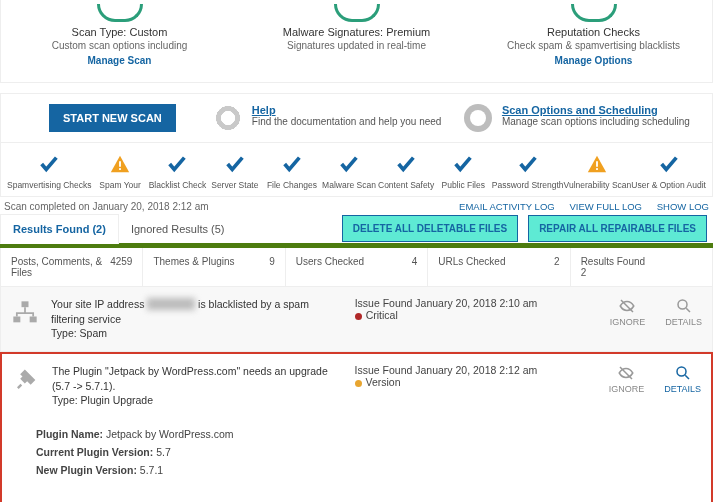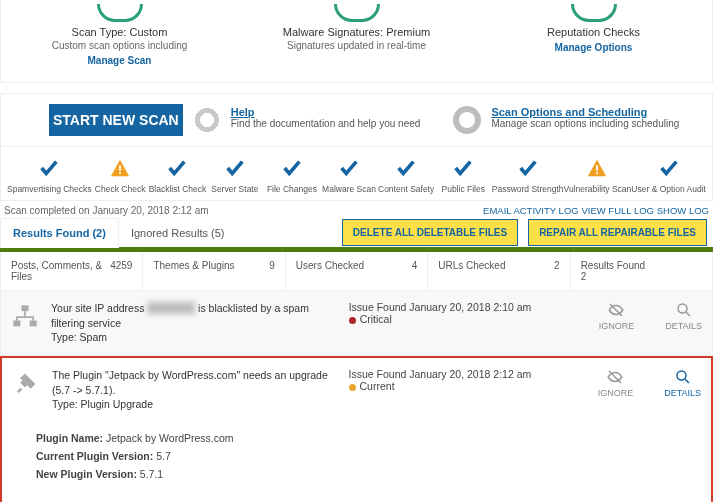--- a/index.html
+++ b/index.html
@@ -32,67 +32,67 @@
   }
   .card h4 { font-size: 11px; font-weight: 400; color: #333; }
   .card p  { font-size: 10px; color: #666; margin-top: 2px; }
   .card a  { display:block; margin-top:4px; font-size: 10px; color:#1565a2; text-decoration:none; font-weight:600; }
 
   .panel-row {
     display:flex; border:1px solid #eee; margin-top:10px; background:#fff;
     align-items:center; padding:10px 8px;
   }
   .scan-btn {
-    background:#1565a2; color:#fff; border:none; padding:8px 4px;
-    font-size:14px; font-weight:700; margin: 0 0 0 40px; cursor:pointer;
+    background:#1565a2; color:#fff; border:none; padding:8px 14px;
+    font-size:11px; font-weight:700; margin: 0 28px 0 40px; cursor:pointer;
   }
   .help-block, .sched-block { display:flex; flex:1; gap:10px; align-items:flex-start; padding:0 10px; }
   .icon-gear, .icon-life {
     width:28px; height:28px; border-radius:50%; flex:none;
   }
   .icon-life { background: radial-gradient(circle,#fff 35%,#c9c9c9 36%,#c9c9c9 60%,#fff 61%); position:relative;}
   .icon-gear { background:#bdbdbd; position:relative;}
   .icon-gear::before{content:"";position:absolute;inset:6px;border-radius:50%;background:#fff;}
   .help-block h5, .sched-block h5 { color:#1565a2; font-size:11px; font-weight:700; text-decoration:underline; }
   .help-block p, .sched-block p { font-size:10px; color:#555; }
 
   .checks-row {
     display:flex; justify-content:space-between; padding:10px 6px 6px; border:1px solid #eee; border-top:none;
   }
   .check-item { text-align:center; flex:1; }
   .check-item svg { width:22px; height:22px; }
   .check-item span { display:block; font-size:8.5px; color:#555; margin-top:2px; white-space:nowrap; }
 
   .meta-row { display:flex; justify-content:space-between; align-items:center; font-size:10px; color:#666; padding:4px 4px 2px;}
-  .links-right a { color:#1565a2; font-size:9.5px; margin-left:0; text-decoration:none;}
+  .links-right a { color:#1565a2; font-size:9.5px; margin-left:12px; text-decoration:none;}
 
   .tab-bar { display:flex; align-items:center; border-bottom:5px solid #4d7c0f; }
   .tab { padding:8px 12px; font-size:11px; color:#555; cursor:pointer; }
   .tab.active { border:1px solid #eee; border-bottom:1px solid #fff; background:#fff; color:#1565a2; font-weight:600; margin-bottom:-1px;}
   .tab-actions { margin-left:auto; display:flex; gap:10px; padding-right:6px; }
   .tab-actions button {
-    border:1px solid #1565a2; color:#1565a2; background:#fde047; font-size:10px; padding:7px 10px; font-weight:600; cursor:pointer;
+    border:1px solid #1565a2; color:#1565a2; background:#5eead4; font-size:10px; padding:7px 10px; font-weight:600; cursor:pointer;
   }
 
   .stats-row { display:flex; border:1px solid #eee; border-top:none; }
   .stat { flex:1; display:flex; justify-content:space-between; padding:8px 10px; font-size:10px; color:#555; border-right:1px solid #eee;}
   .stat:last-child{border-right:none;flex-direction:column;}
 
   .issue {
     display:flex; align-items:flex-start; padding:10px; border:1px solid #eee; border-top:none; gap:12px;
     background:#f8f8f8;
   }
   .issue .pic { width:28px; flex:none; padding-top:2px; text-align:center; color:#999;}
   .issue .desc { flex:1.2; font-size:10.5px; color:#333; line-height:1.4;}
   .issue .desc .blur { filter:blur(3px); background:#bbb; color:transparent; }
   .issue .status { flex:1; font-size:10.5px; }
   .issue .dot { display:inline-block; width:7px; height:7px; border-radius:50%; margin-right:4px; vertical-align:middle;}
   .issue .dot.red{ background:#b02828;}
   .issue .dot.yel{ background:#e8a530;}
-  .issue .actions { display:flex; gap:31px; align-items:center; }
+  .issue .actions { display:flex; gap:20px; align-items:center; }
   .ico-col { text-align:center; font-size:9px; color:#888;}
   .ico-col svg{ width:18px;height:18px; display:block; margin:0 auto 2px;}
   .ico-col.active{ color:#1565a2;}
   .ico-col.active svg path, .ico-col.active svg circle{ stroke:#1565a2;}
 
   .highlight-box { border:2px solid #d23a2a; }
   .highlight-box .issue{ background:#fff; border:none; }
 
   .details-panel {
     padding: 8px 10px 10px 34px; font-size:10.5px; background:#fff; line-height:1.7;
@@ -110,20 +110,21 @@
     <a href="#">Manage Scan</a>
   </div>
   <div class="card">
     <div class="circle"></div>
     <h4>Malware Signatures: Premium</h4>
     <p>Signatures updated in real-time</p>
   </div>
   <div class="card">
     <div class="circle"></div>
     <h4>Reputation Checks</h4>
+    <p>Check spam &amp; spamvertising blacklists</p>
     <a href="#">Manage Options</a>
   </div>
 </div>
 
 <div class="panel-row">
   <button class="scan-btn">START NEW SCAN</button>
   <div class="help-block">
     <div class="icon-life"></div>
     <div>
       <h5>Help</h5>
@@ -140,21 +141,21 @@
 </div>
 
 <div class="checks-row" id="checks-row">
     <div class="check-item"><svg viewBox="0 0 24 24">
         <path d="M4 12l5 6L20 5" fill="none" stroke="#1565a2" stroke-width="4"></path>
       </svg><span>Spamvertising Checks</span></div>
     <div class="check-item"><svg viewBox="0 0 24 24">
         <path d="M12 3L2 21h20L12 3z" fill="#f0a020"></path>
         <rect x="11" y="9" width="2" height="6" fill="#fff"></rect>
         <rect x="11" y="16.5" width="2" height="2" fill="#fff"></rect>
-      </svg><span>Check Check</span></div>
+      </svg><span>Spam Your</span></div>
     <div class="check-item"><svg viewBox="0 0 24 24">
         <path d="M4 12l5 6L20 5" fill="none" stroke="#1565a2" stroke-width="4"></path>
       </svg><span>Blacklist Check</span></div>
     <div class="check-item"><svg viewBox="0 0 24 24">
         <path d="M4 12l5 6L20 5" fill="none" stroke="#1565a2" stroke-width="4"></path>
       </svg><span>Server State</span></div>
     <div class="check-item"><svg viewBox="0 0 24 24">
         <path d="M4 12l5 6L20 5" fill="none" stroke="#1565a2" stroke-width="4"></path>
       </svg><span>File Changes</span></div>
     <div class="check-item"><svg viewBox="0 0 24 24">
@@ -262,21 +263,21 @@
           <path d="M7 7l4-4 9 9-4 4-3-3-2 2-4-4 2-2z"></path>
           <path d="M5 19l3-3" stroke="#aaa" stroke-width="2"></path>
         </svg>
     </div>
     <div class="desc">
       <span>The Plugin "Jetpack by WordPress.com" needs an upgrade (5.7 -&gt; 5.7.1).</span><br>
       <span>Type: Plugin Upgrade</span>
     </div>
     <div class="status">
       <div>Issue Found January 20, 2018 2:12 am</div>
-      <div><span class="dot yel"></span><span>Current</span></div>
+      <div><span class="dot yel"></span><span>Version</span></div>
     </div>
     <div class="actions">
       <div class="ico-col">
         <svg viewBox="0 0 24 24" fill="none" stroke="#999" stroke-width="2">
             <path d="M3 12s3.5-6 9-6 9 6 9 6-3.5 6-9 6-9-6-9-6z"></path>
             <path d="M4 4l16 16"></path>
           </svg>
         <span>IGNORE</span>
       </div>
       <div class="ico-col active">

